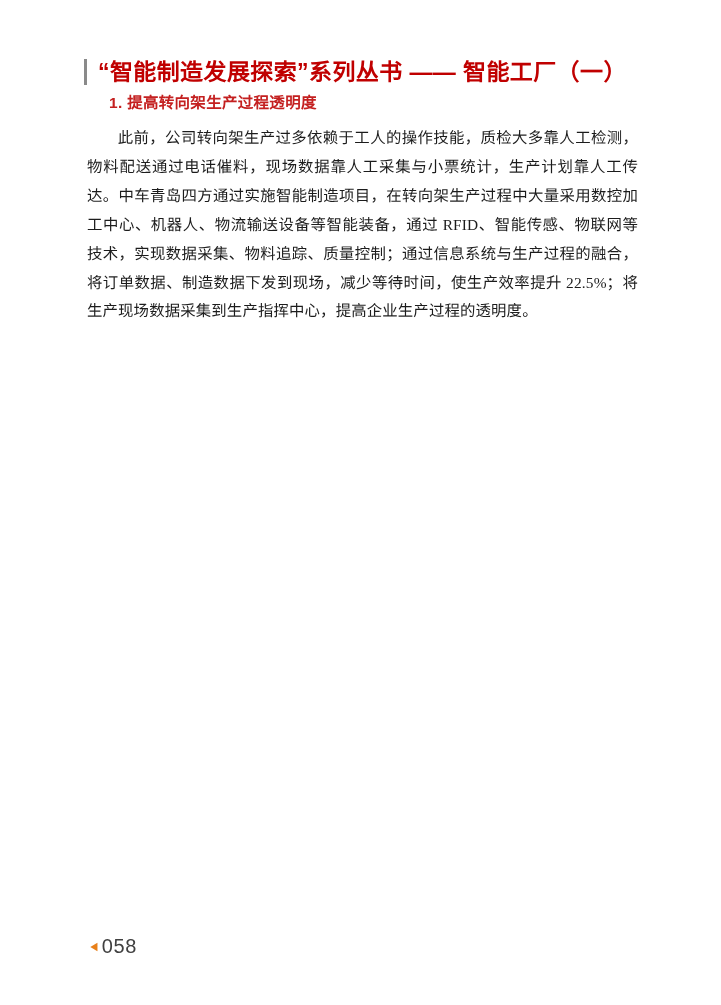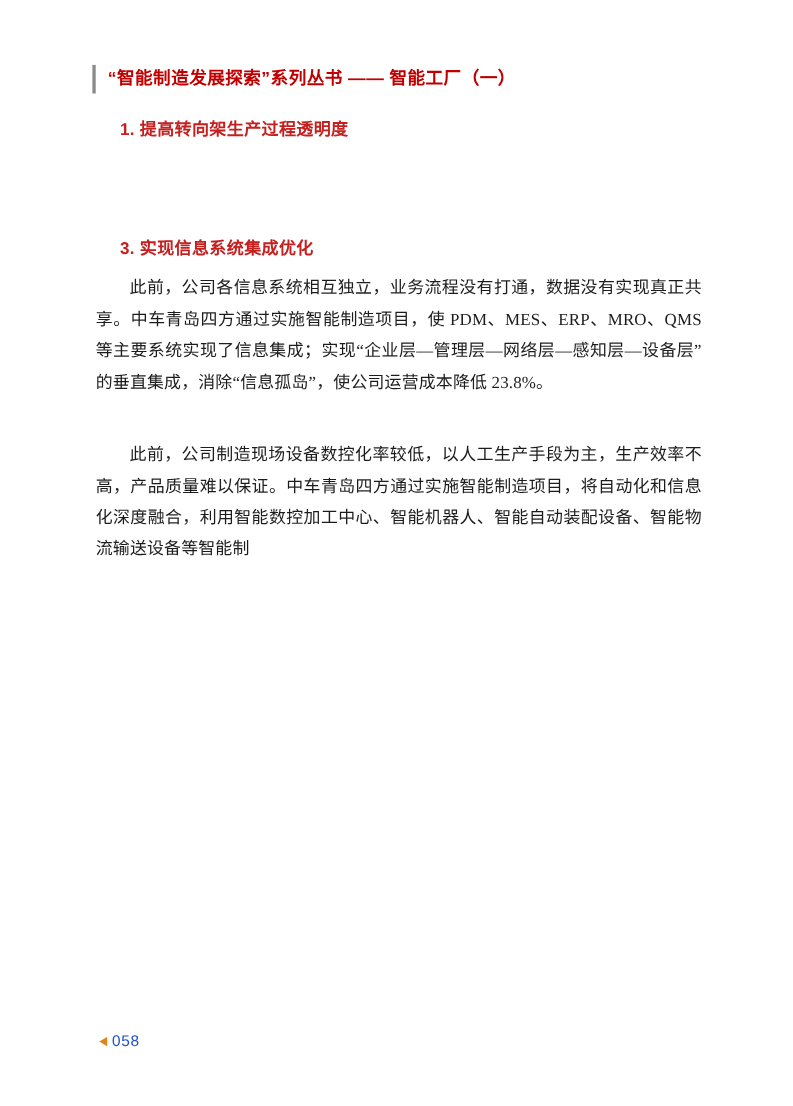--- a/index.html
+++ b/index.html
@@ -36,33 +36,33 @@
   }
   .head-rule {
     width: 3px;
     height: 26px;
     background: #8a8a8a;
     margin-right: 11px;
     flex: 0 0 auto;
   }
   .head-title {
     font-family: "Liberation Sans", "DejaVu Sans", sans-serif;
-    font-size: 16px;
+    font-size: 23px;
     font-weight: bold;
     color: #c00000;
     letter-spacing: 0.4px;
     white-space: nowrap;
     line-height: 1;
   }
 
   
   .content {
     position: absolute;
     left: 87px;
-    top: 104px;
+    top: 88px;
     width: 551px;
   }
 
   .section {
     margin: 0;
   }
 
   h2.sec-heading {
     font-family: "Liberation Sans", "DejaVu Sans", sans-serif;
     font-size: 15.5px;
@@ -105,62 +105,57 @@
     font-family: "Liberation Sans", "DejaVu Sans", sans-serif;
     font-size: 14px;
     font-weight: bold;
     color: #e8801a;
     line-height: 1;
     margin-right: 1px;
     transform: scaleX(0.85);
   }
   .folio-num {
     font-family: "Liberation Sans", "DejaVu Sans", sans-serif;
-    font-size: 14px;
-    color: #1d4ed8;
+    font-size: 20px;
+    color: #404040;
     letter-spacing: 0.6px;
     line-height: 1;
   }
 </style>
 </head>
 <body>
 
 <div class="page">
 
   <div class="running-head">
     <div class="head-rule"></div>
     <div class="head-title">“智能制造发展探索”系列丛书 —— 智能工厂（一）</div>
   </div>
 
   <div class="content">
 
     <div class="section">
       <h2 class="sec-heading">1. 提高转向架生产过程透明度</h2>
       <div class="gap-after-head"></div>
+      <p class="body-par">此前，公司转向架生产过多依赖于工人的操作技能，质检大多靠人工检测，物料配送通过电话催料，现场数据靠人工采集与小票统计，生产计划靠人工传达。中车青岛四方通过实施智能制造项目，在转向架生产过程中大量采用数控加工中心、机器人、物流输送设备等智能装备，通过 RFID、智能传感、物联网等技术，实现数据采集、物料追踪、质量控制；通过信息系统与生产过程的融合，将订单数据、制造数据下发到现场，减少等待时间，使生产效率提升 22.5%；将生产现场数据采集到生产指挥中心，提高企业生产过程的透明度。</p>
     </div>
 
     <div class="gap-after-par-1"></div>
 
     <div class="section">
       <div class="gap-after-head"></div>
     </div>
 
     <div class="gap-after-par-2"></div>
 
-    <div class="section">
-      <h2 class="sec-heading">3. 实现信息系统集成优化</h2>
-      <div class="gap-after-head"></div>
-      <p class="body-par">此前，公司各信息系统相互独立，业务流程没有打通，数据没有实现真正共享。中车青岛四方通过实施智能制造项目，使 PDM、MES、ERP、MRO、QMS 等主要系统实现了信息集成；实现“企业层—管理层—网络层—感知层—设备层”的垂直集成，消除“信息孤岛”，使公司运营成本降低 23.8%。</p>
-    </div>
 
     <div class="gap-after-par-3"></div>
 
     <div class="section">
       <div class="gap-after-head"></div>
-      <p class="body-par">此前，公司制造现场设备数控化率较低，以人工生产手段为主，生产效率不高，产品质量难以保证。中车青岛四方通过实施智能制造项目，将自动化和信息化深度融合，利用智能数控加工中心、智能机器人、智能自动装配设备、智能物流输送设备等智能制</p>
     </div>
 
   </div>
 
   <div class="folio">
     <span class="folio-arrow">◄</span>
     <span class="folio-num">058</span>
   </div>
 
 </div>

